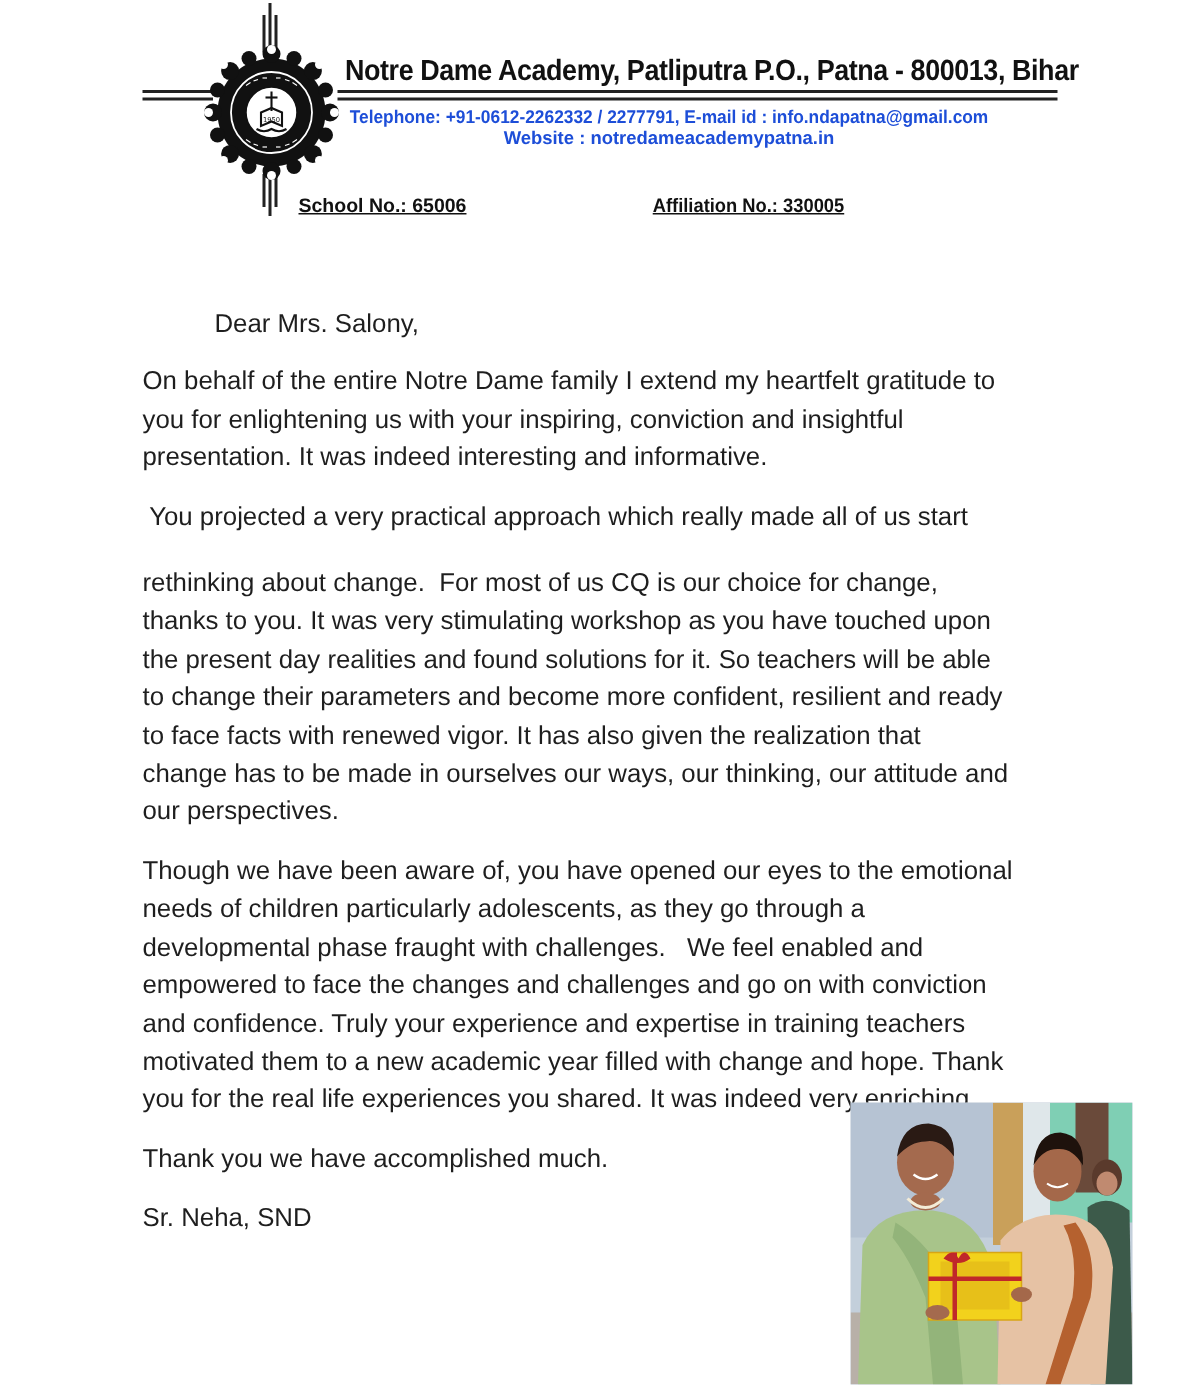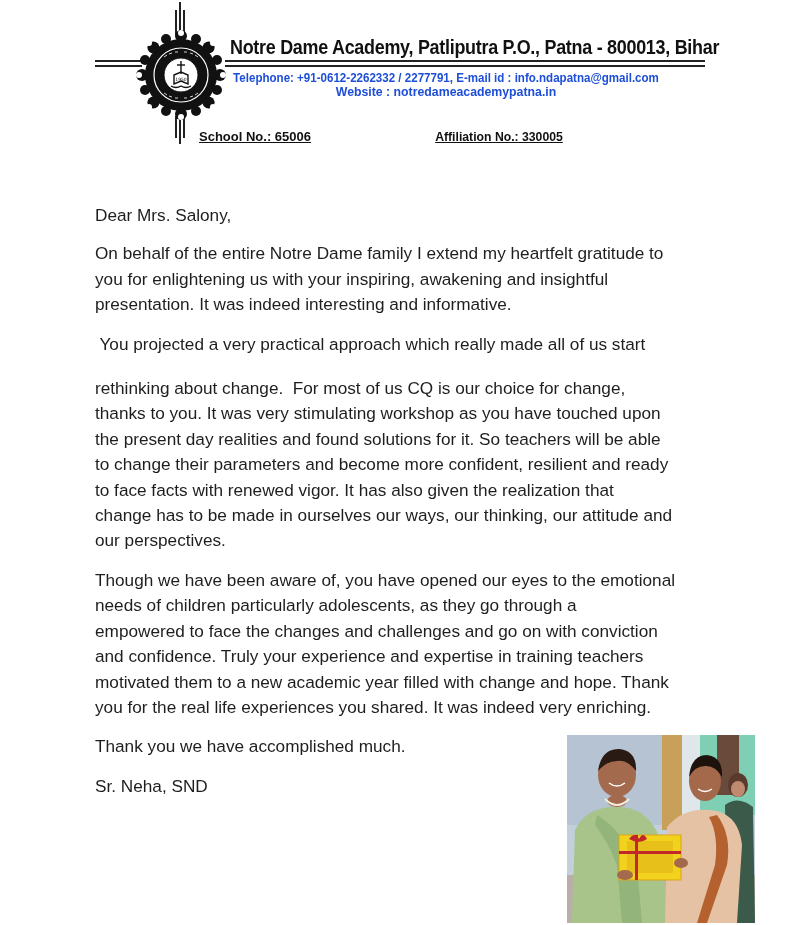--- a/index.html
+++ b/index.html
@@ -9,21 +9,21 @@
   .logo { position: absolute; left: 136px; top: 30px; width: 90px; height: 90px; }
   .school-name { position: absolute; left: 230px; top: 36px; font-size: 19.5px; font-weight: bold; letter-spacing: -0.3px; white-space: nowrap; transform: scaleX(0.92); transform-origin: left top; color: #111; }
   .contact { position: absolute; left: 216px; top: 71px; width: 460px; font-size: 12.3px; font-weight: bold; text-align: center; line-height: 14px; color: #1d4ed8; }
   .contact div { white-space: nowrap; }
   .contact .c1 { transform: scaleX(0.94); transform-origin: center top; }
   .school-no { position: absolute; left: 199px; top: 129px; font-size: 13px; font-weight: bold; text-decoration: underline; color: #111; }
   .affil-no { position: absolute; right: 94px; top: 129px; font-size: 13px; font-weight: bold; text-decoration: underline; color: #111; transform: scaleX(0.94); transform-origin: right top; }
 
   .body-text { position: absolute; left: 95px; top: 203px; width: 630px; font-size: 17.2px; line-height: 25.4px; color: #1e1e1e; }
   .body-text p { margin: 0 0 14px 0; }
-  .body-text p.salutation { margin-bottom: 13px; }
+  .body-text p.salutation { margin-bottom: 13px; margin-left: 48px; }
   .line { display: block; white-space: nowrap; }
 
   .photo { position: absolute; left: 567px; top: 735px; width: 188px; height: 188px; overflow: hidden; background: #c9d3dc; }
 </style>
 </head>
 <body>
 
 <div class="letterhead">
 
   <div class="lh-line" style="left:95px; top:60px; width:47px; height:2px;"></div>
@@ -106,38 +106,39 @@
   </div>
   <div class="school-no">School No.: 65006</div>
   <div class="affil-no">Affiliation No.: 330005</div>
 </div>
 
 <div class="body-text">
   <p class="salutation">Dear Mrs. Salony,</p>
 
   <p>
     <span class="line">On behalf of the entire Notre Dame family I extend my heartfelt gratitude to</span>
-    <span class="line">you for enlightening us with your inspiring, awakening and insightful</span>
+    <span class="line">you for enlightening us with your inspiring, conviction and insightful</span>
     <span class="line">presentation. It was indeed interesting and informative.</span>
   </p>
 
   <p>
     <span class="line" style="white-space:pre;"> You projected a very practical approach which really made all of us start</span>
     <span class="line" style="white-space:pre;margin-top:19px;">rethinking about change.  For most of us CQ is our choice for change,</span>
     <span class="line">thanks to you. It was very stimulating workshop as you have touched upon</span>
     <span class="line">the present day realities and found solutions for it. So teachers will be able</span>
     <span class="line">to change their parameters and become more confident, resilient and ready</span>
     <span class="line">to face facts with renewed vigor. It has also given the realization that</span>
     <span class="line">change has to be made in ourselves our ways, our thinking, our attitude and</span>
     <span class="line">our perspectives.</span>
   </p>
 
   <p>
     <span class="line">Though we have been aware of, you have opened our eyes to the emotional</span>
     <span class="line">needs of children particularly adolescents, as they go through a</span>
+    <span class="line" style="white-space:pre;">developmental phase fraught with challenges.   We feel enabled and</span>
     <span class="line">empowered to face the changes and challenges and go on with conviction</span>
     <span class="line">and confidence. Truly your experience and expertise in training teachers</span>
     <span class="line">motivated them to a new academic year filled with change and hope. Thank</span>
     <span class="line">you for the real life experiences you shared. It was indeed very enriching.</span>
   </p>
 
   <p>Thank you we have accomplished much.</p>
   <p>Sr. Neha, SND</p>
 </div>
 

